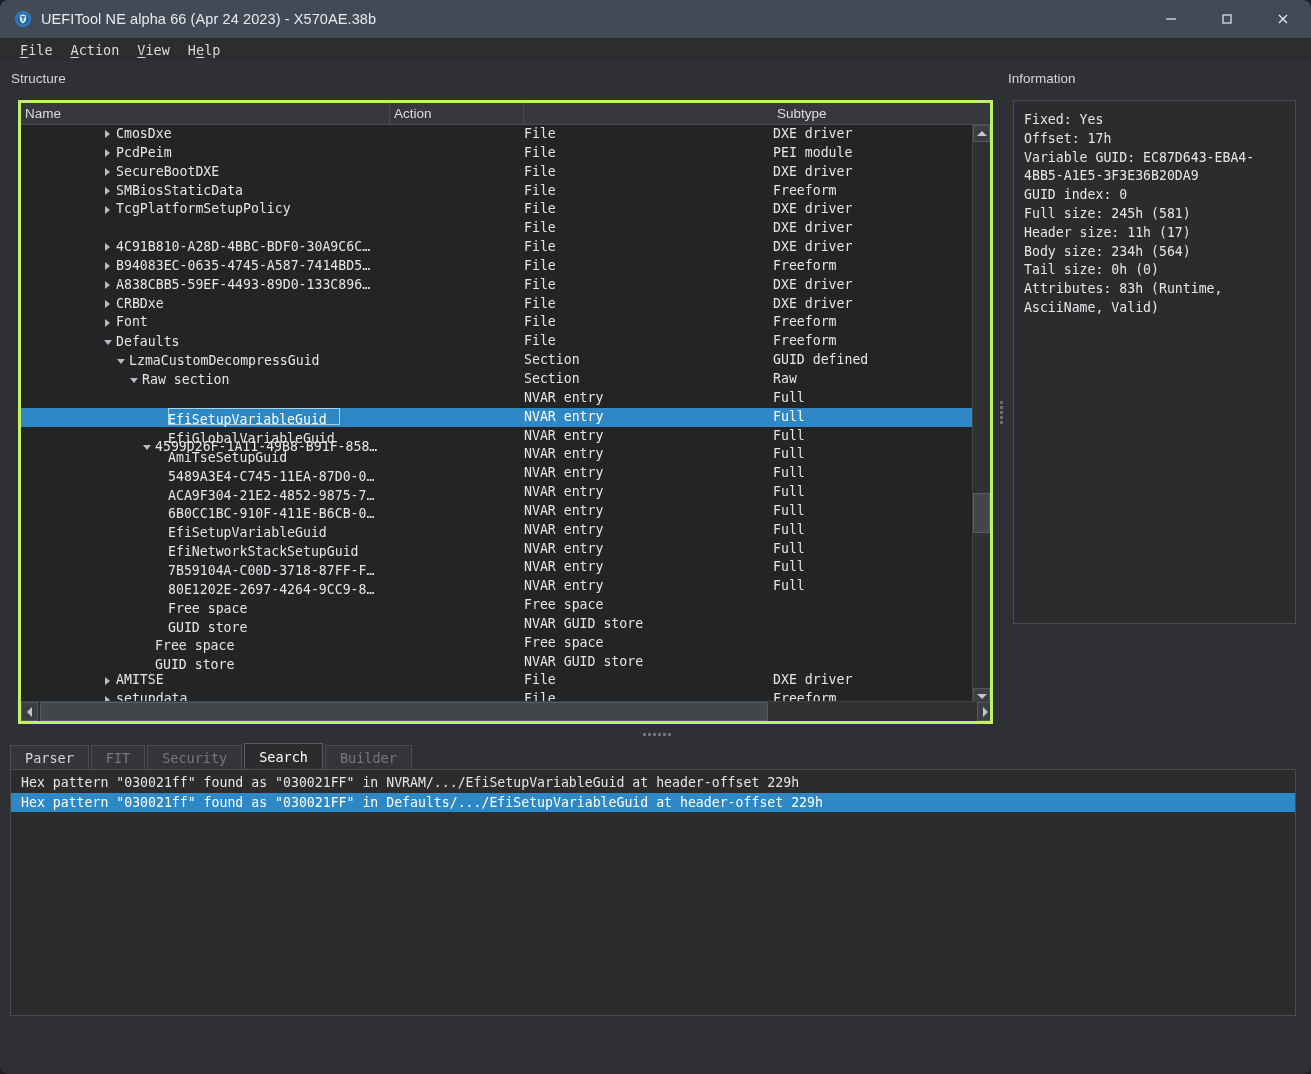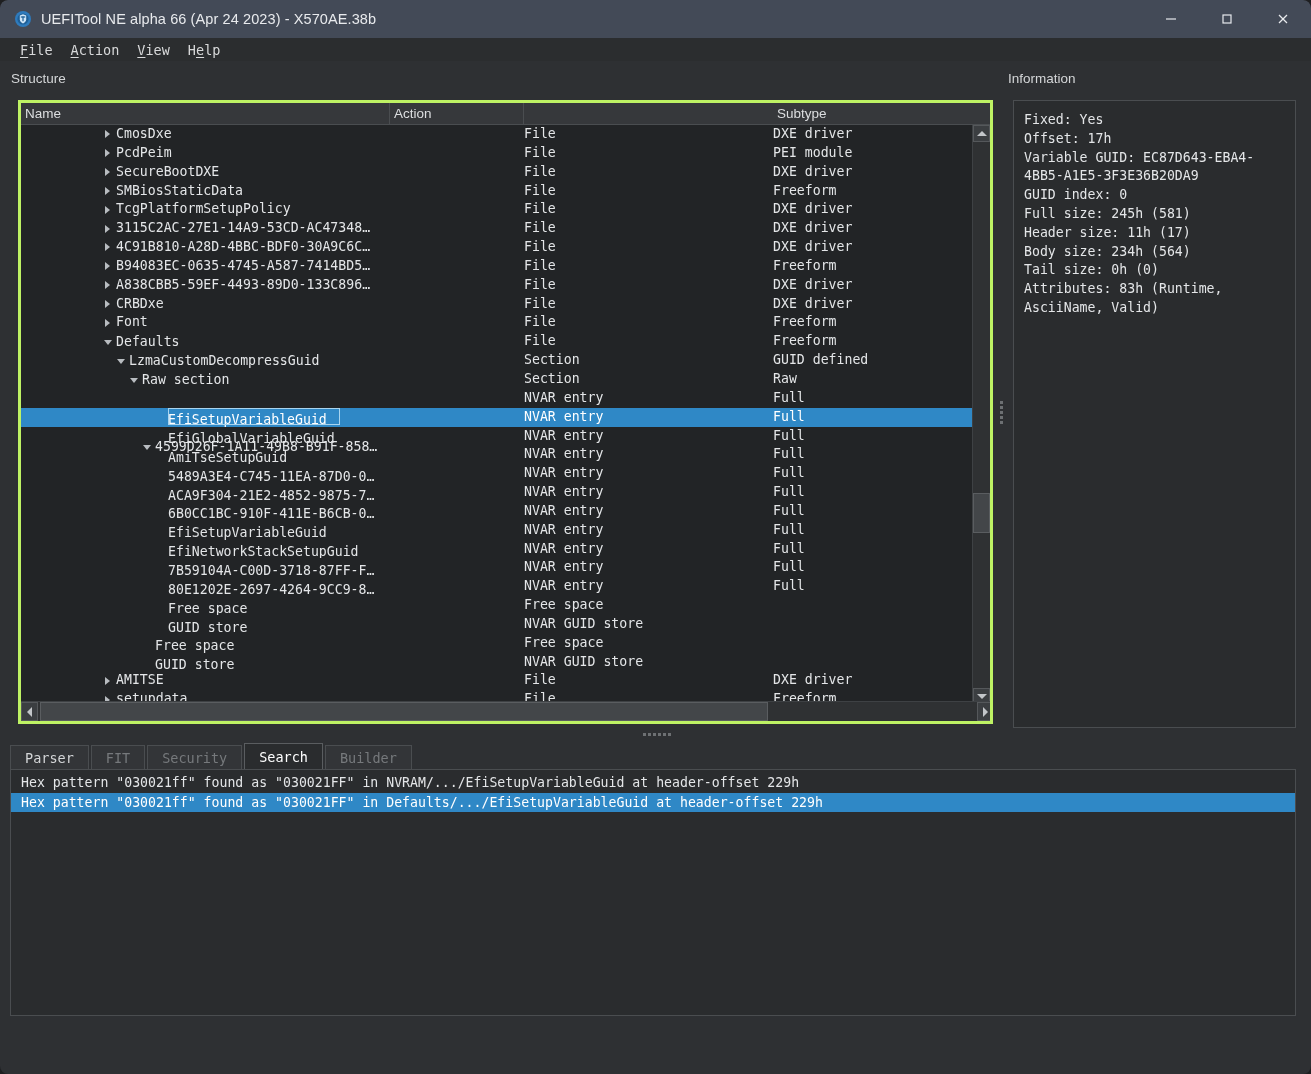--- a/index.html
+++ b/index.html
@@ -223,21 +223,21 @@
     width: 12px; height: 624px;
     display: flex; align-items: center; justify-content: center;
   }
   .vsplit .dots { display:flex; flex-direction: column; gap: 2px; }
   .vsplit .dots b { display:block; width:3px; height:3px; background:#6d7073; }
 
   
   .infopanel {
     position: absolute;
     left: 1013px; top: 100px;
-    width: 283px; height: 628px;
+    width: 283px; height: 524px;
     background: #2a2c2e;
     border: 1px solid #4a4d50;
     box-sizing: border-box;
     padding: 10px 10px 10px 10px;
   }
   .infotext {
     font-family: "DejaVu Sans Mono", monospace;
     font-size: 13.2px;
     line-height: 18.8px;
     color: #e4e6e8;
@@ -407,26 +407,20 @@
               <span class="arrow closed">
                 <i></i>
               </span>
               <span class="nametext">TcgPlatformSetupPolicy</span>
             </span></div>
           <div class="tcell c-action"></div>
           <div class="tcell c-type">File</div>
           <div class="tcell c-sub">DXE driver</div>
         </div>
         <div class="trow">
-          <div class="tcell c-name" style="padding-left: 81px;"><span class="namewrap">
-              <span class="arrow closed">
-                <i></i>
-              </span>
-              <span class="nametext">3115C2AC-27E1-14A9-53CD-AC47348…</span>
-            </span></div>
           <div class="tcell c-action"></div>
           <div class="tcell c-type">File</div>
           <div class="tcell c-sub">DXE driver</div>
         </div>
         <div class="trow">
           <div class="tcell c-name" style="padding-left: 81px;"><span class="namewrap">
               <span class="arrow closed">
                 <i></i>
               </span>
               <span class="nametext">4C91B810-A28D-4BBC-BDF0-30A9C6C…</span>

